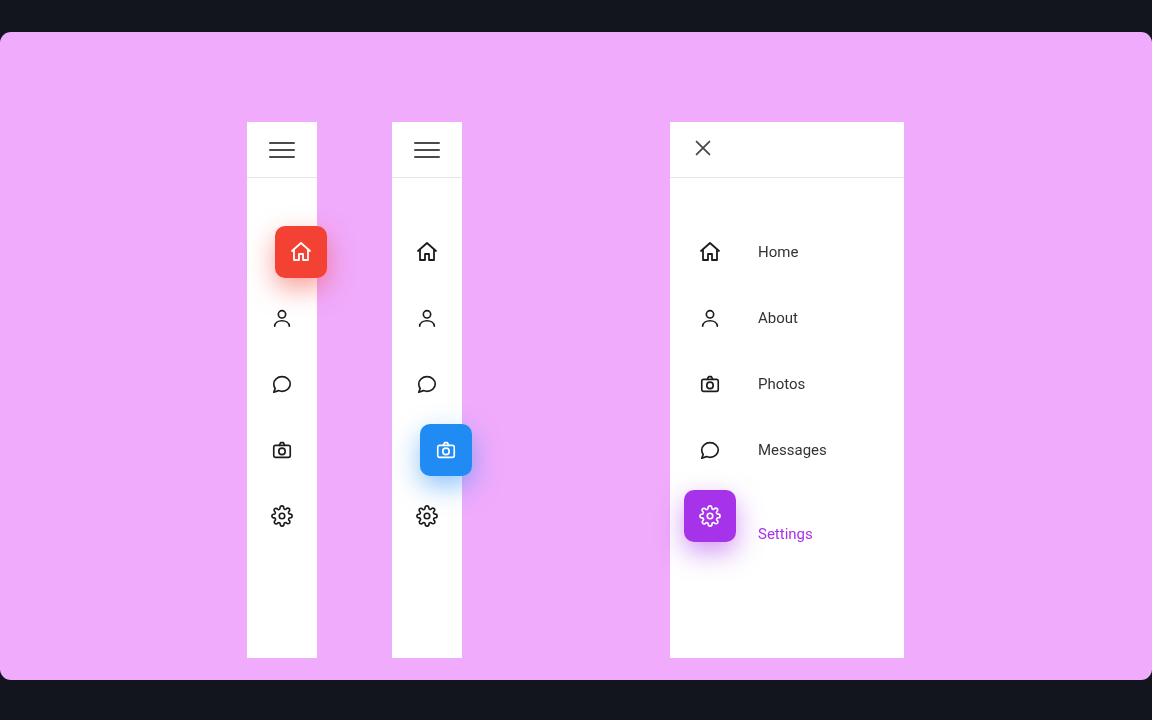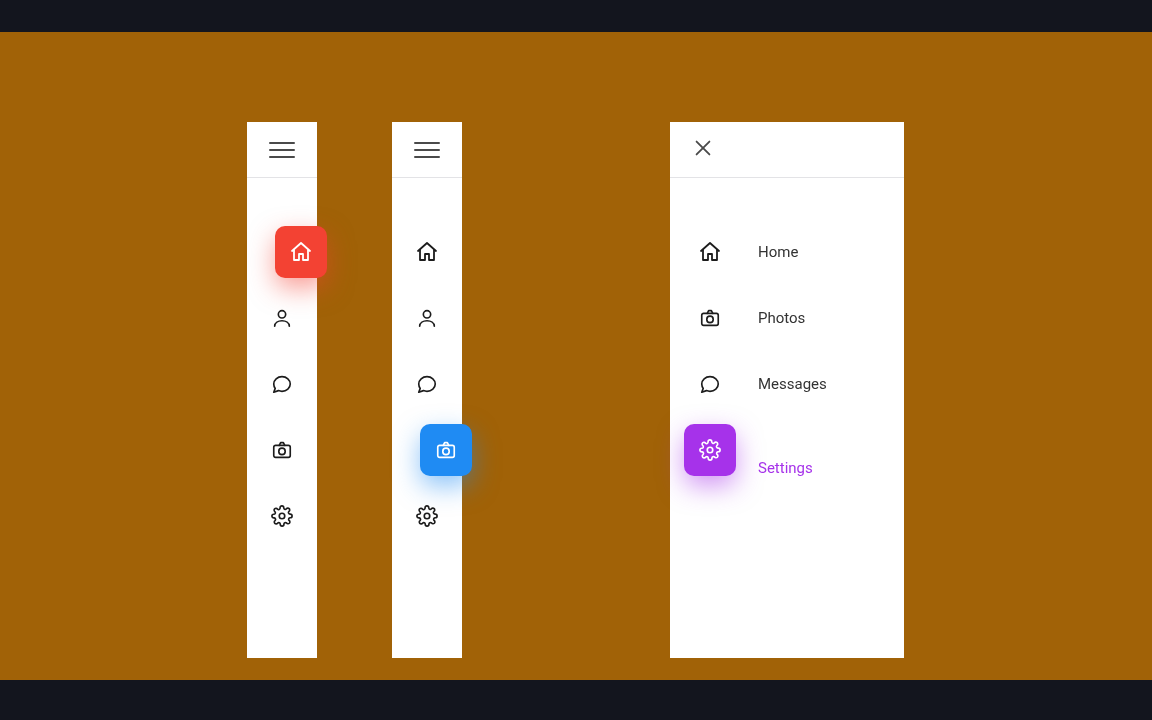--- a/index.html
+++ b/index.html
@@ -6,25 +6,26 @@
   html, body { width: 1152px; height: 720px; overflow: hidden; }
   body {
     background: #13151e;
     font-family: -apple-system, BlinkMacSystemFont, "Segoe UI", Roboto, "Helvetica Neue", Arial, sans-serif;
   }
   .topbar {
     height: 32px;
     background: #13151e;
   }
   .canvas {
-    background: #a16207;
+    background: #f0abfc;
     position: absolute;
     left: 0; right: 0;
     top: 32px;
     bottom: 40px;
+    border-radius: 11px;
   }
   .bottombar {
     position: absolute;
     left: 0; right: 0;
     bottom: 0;
     height: 40px;
     background: #13151e;
   }
 
   .panel {
@@ -237,20 +238,29 @@
     <div class="panel-body">
       <div class="menu-item item-home">
         <div class="icon-slot">
           <svg width="24" height="24" viewBox="0 0 24 24" fill="none" stroke-width="1.8" stroke-linecap="round" stroke-linejoin="round">
               <path d="M3 11l9-8 9 8"></path>
               <path d="M5 10v10h5v-6h4v6h5V10"></path>
             </svg>
         </div>
         <span class="label">Home</span>
       </div>
+      <div class="menu-item item-about">
+        <div class="icon-slot">
+          <svg width="22" height="22" viewBox="0 0 24 24" fill="none" stroke-width="1.8" stroke-linecap="round" stroke-linejoin="round">
+              <circle cx="12" cy="8" r="4"></circle>
+              <path d="M4 21c0-4 4-6 8-6s8 2 8 6"></path>
+            </svg>
+        </div>
+        <span class="label">About</span>
+      </div>
       <div class="menu-item item-photos">
         <div class="icon-slot">
           <svg width="22" height="22" viewBox="0 0 24 24" fill="none" stroke-width="1.8" stroke-linecap="round" stroke-linejoin="round">
               <rect x="3" y="7" width="18" height="13" rx="2"></rect>
               <circle cx="12" cy="13.5" r="3.5"></circle>
               <path d="M9 7l1.5-3h3L15 7"></path>
             </svg>
         </div>
         <span class="label">Photos</span>
       </div>

